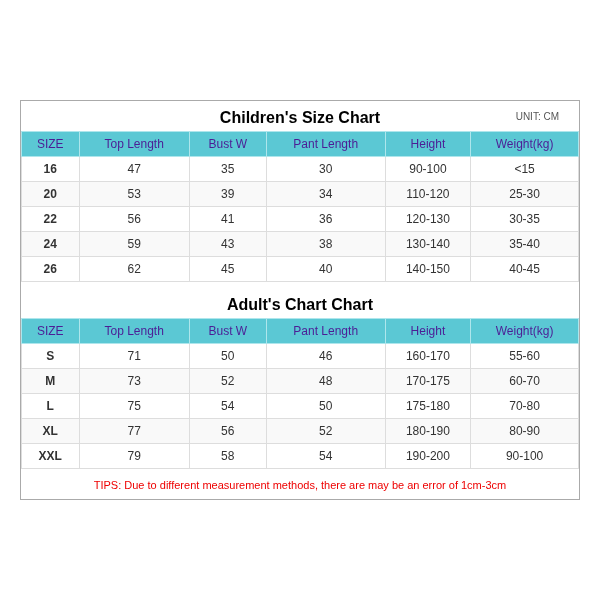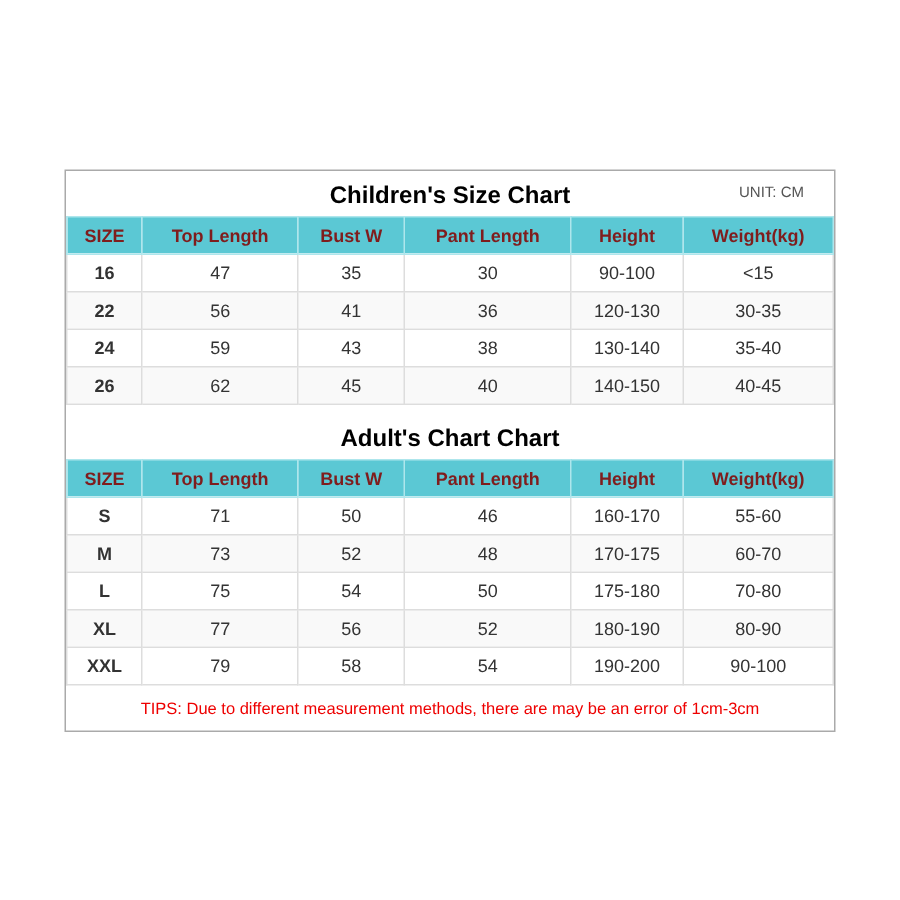--- a/index.html
+++ b/index.html
@@ -6,21 +6,21 @@
     body {
       width: 600px;
       height: 600px;
       background: #fff;
       font-family: Arial, sans-serif;
       display: flex;
       align-items: center;
       justify-content: center;
     }
     .container {
-      width: 514px;
+      width: 560px;
       border: 1px solid #ccc;
       background: #fff;
     }
     .section-title-row {
       background: #fff;
       text-align: center;
       padding: 8px 4px 4px 4px;
       position: relative;
     }
     .section-title {
@@ -38,22 +38,22 @@
     }
     table {
       width: 100%;
       border-collapse: collapse;
     }
     thead tr {
       background: #5bc8d4;
     }
     thead th {
       font-size: 12px;
-      font-weight: bold;
-      color: #7f1d1d;
+      font-weight: normal;
+      color: #4c1d95;
       padding: 5px 4px;
       text-align: center;
       border: 1px solid #aee6ec;
     }
     tbody tr {
       background: #fff;
     }
     tbody tr:nth-child(even) {
       background: #f9f9f9;
     }
@@ -107,20 +107,28 @@
     <tbody id="children-tbody">
     <tr>
           <td>16</td>
           <td>47</td>
           <td>35</td>
           <td>30</td>
           <td>90-100</td>
           <td>&lt;15</td>
         </tr>
         <tr>
+          <td>20</td>
+          <td>53</td>
+          <td>39</td>
+          <td>34</td>
+          <td>110-120</td>
+          <td>25-30</td>
+        </tr>
+        <tr>
           <td>22</td>
           <td>56</td>
           <td>41</td>
           <td>36</td>
           <td>120-130</td>
           <td>30-35</td>
         </tr>
         <tr>
           <td>24</td>
           <td>59</td>

